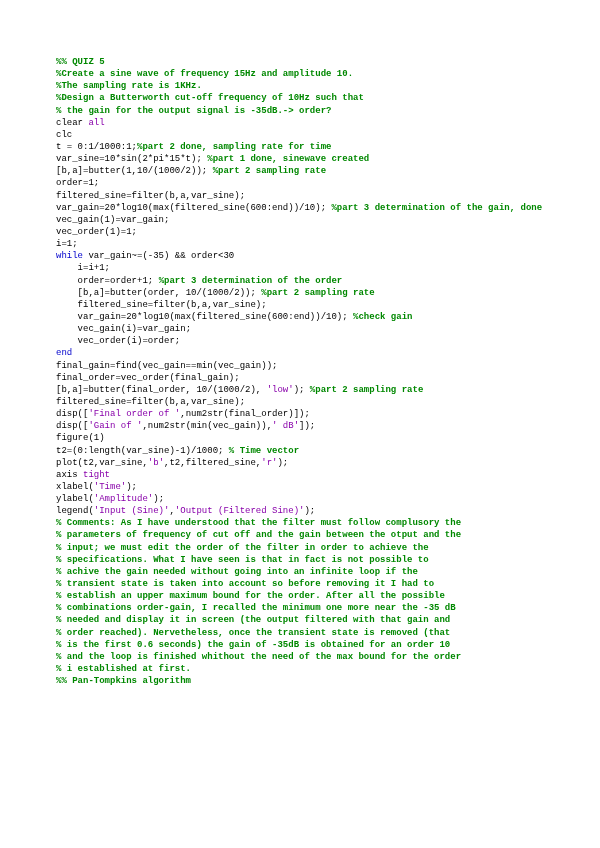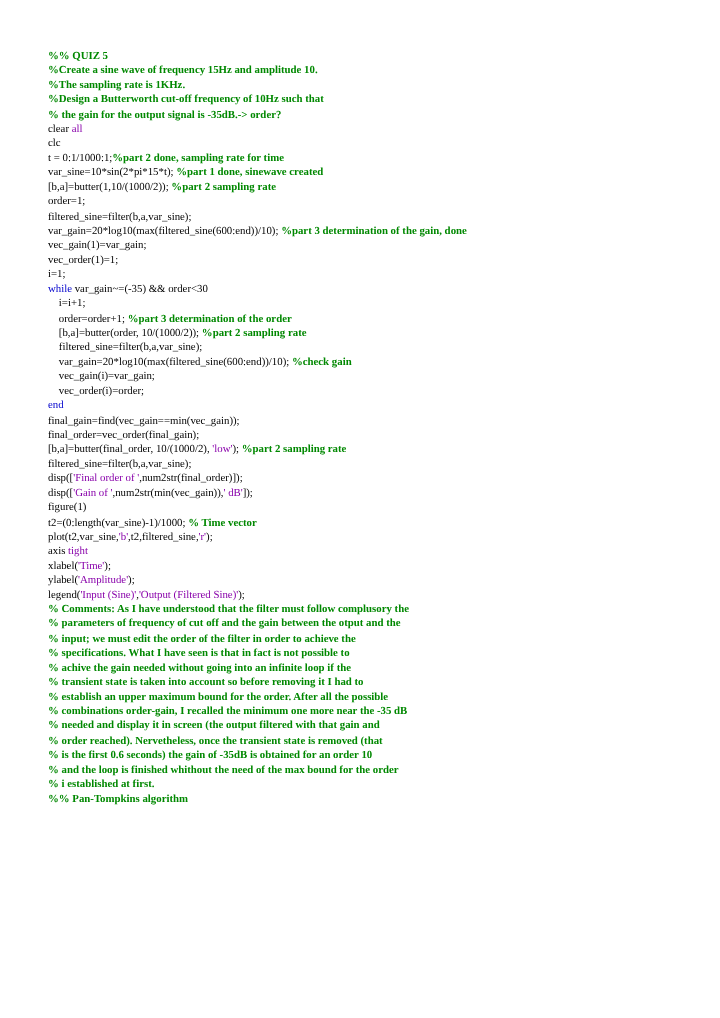--- a/index.html
+++ b/index.html
@@ -7,22 +7,22 @@
     padding: 40px 40px 40px 40px;
     background: #ffffff;
     font-family: "Courier New", Courier, monospace;
     font-size: 9px;
     line-height: 1.35;
     color: #000;
     width: 600px;
     box-sizing: border-box;
   }
   pre {
-    margin: 0;
-    font-family: Liberation Serif, serif;
+    margin: 16px;
+    font-family: Liberation Mono, monospace;
     white-space: pre-wrap;
     word-wrap: break-word;
   }
   .kw { color: #0000cc; }      
   .cm { color: #008800; font-weight: bold; } 
   .st { color: #8800aa; }      
   .tx { color: #000000; }      
 </style>
 </head>
 <body>

